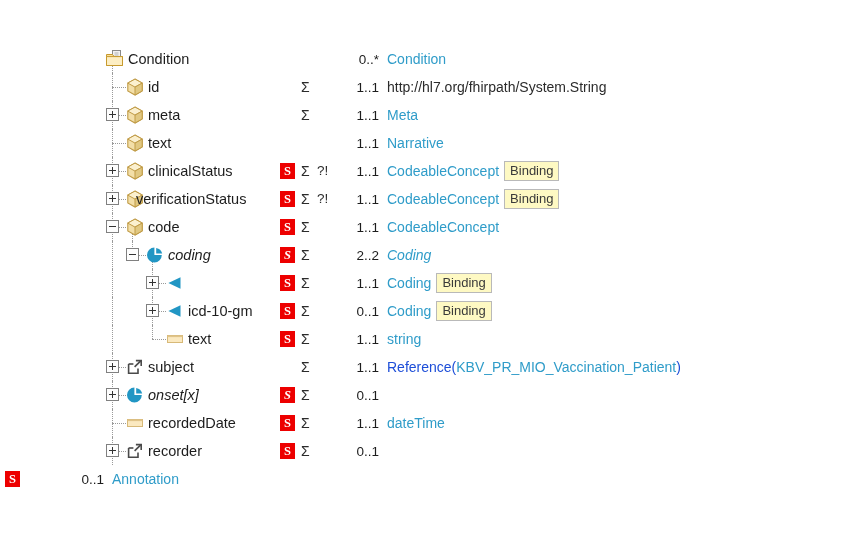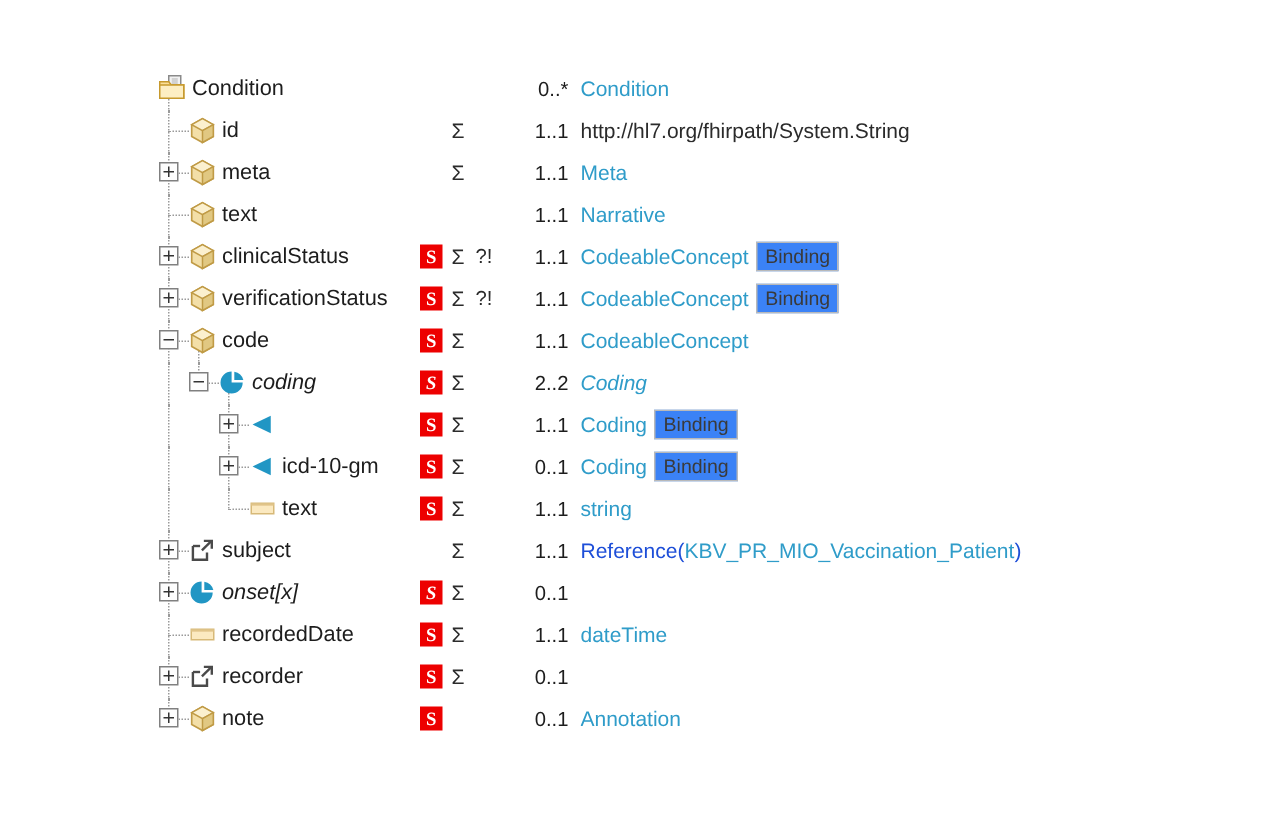--- a/index.html
+++ b/index.html
@@ -162,21 +162,21 @@
   }
   .tlink { color: #2f9cc9; }
   .tlink.italic { font-style: italic; }
   .tplain { color: #2b2b2b; }
   .tref { color: #1d4ed8; }
   .binding {
     display: inline-block;
     margin-left: 5px;
     padding: 0 5px;
     border: 1px solid #b9b9b9;
-    background: #3b82f6;
+    background: #fef9c3;
     color: #3a3a3a;
     font-size: 13px;
     line-height: 18px;
     vertical-align: 1px;
     cursor: pointer;
   }
 
   
   .icon svg { display: block; width: 18px; height: 18px; }
 </style>
@@ -284,21 +284,21 @@
         <div class="vline" style="left: 112px;"></div>
         <div class="hline" style="left: 112px; width: 14px;"></div>
         <div class="toggle plus" style="left: 106px;"></div>
         <span class="icon" style="left: 126px;">
           <svg viewBox="0 0 18 18">
             <path d="M9 1.1 L16.2 5.1 V13.0 L9 17.0 L1.8 13.0 V5.1 Z" fill="#f3dfa8" stroke="#c09b46" stroke-width="1.1"></path>
             <path d="M9 1.1 L16.2 5.1 L9 9.1 L1.8 5.1 Z" fill="#fbf0cf" stroke="#c09b46" stroke-width="1"></path>
             <path d="M9 9.1 L16.2 5.1 V13.0 L9 17.0 Z" fill="#e1c882" stroke="#c09b46" stroke-width="1"></path>
           </svg>
         </span>
-        <span class="label" style="left: 148px; text-align: center;">verificationStatus</span>
+        <span class="label" style="left: 136px; text-align: center;">verificationStatus</span>
       </div>
       <div class="flags">
         <span class="sbadge">S</span>
         <span class="sigma">Σ</span>
         <span class="modifier">?!</span>
       </div>
       <div class="card">1..1</div>
       <div class="type"><span class="tlink">CodeableConcept</span><span class="binding">Binding</span></div>
     </div>
     <div class="row">
@@ -479,32 +479,19 @@
         </span>
         <span class="label" style="left: 148px;">recorder</span>
       </div>
       <div class="flags">
         <span class="sbadge">S</span>
         <span class="sigma">Σ</span>
       </div>
       <div class="card">0..1</div>
     </div>
     <div class="row">
-      <div class="namecell">
-        <div class="vline half-top" style="left: 112px;"></div>
-        <div class="hline" style="left: 112px; width: 14px;"></div>
-        <div class="toggle plus" style="left: 106px;"></div>
-        <span class="icon" style="left: 126px;">
-          <svg viewBox="0 0 18 18">
-            <path d="M9 1.1 L16.2 5.1 V13.0 L9 17.0 L1.8 13.0 V5.1 Z" fill="#f3dfa8" stroke="#c09b46" stroke-width="1.1"></path>
-            <path d="M9 1.1 L16.2 5.1 L9 9.1 L1.8 5.1 Z" fill="#fbf0cf" stroke="#c09b46" stroke-width="1"></path>
-            <path d="M9 9.1 L16.2 5.1 V13.0 L9 17.0 Z" fill="#e1c882" stroke="#c09b46" stroke-width="1"></path>
-          </svg>
-        </span>
-        <span class="label" style="left: 148px;">note</span>
-      </div>
       <div class="flags">
         <span class="sbadge">S</span>
       </div>
       <div class="card">0..1</div>
       <div class="type"><span class="tlink">Annotation</span></div>
     </div>
   </div>
 
 </body></html>

